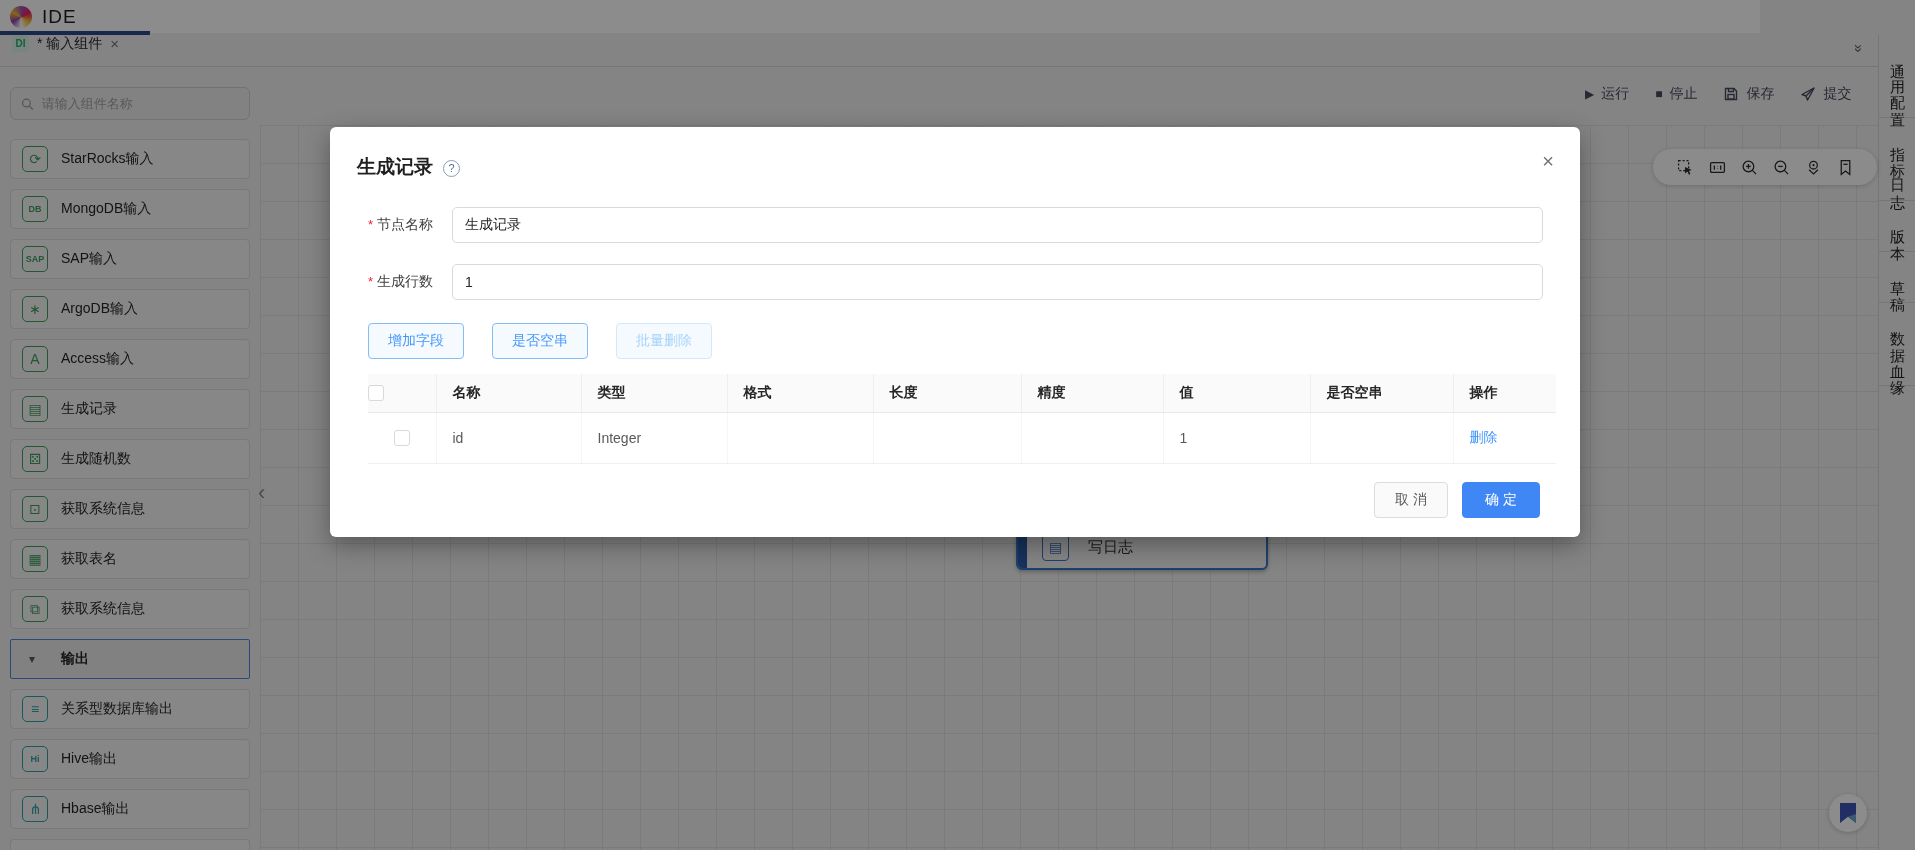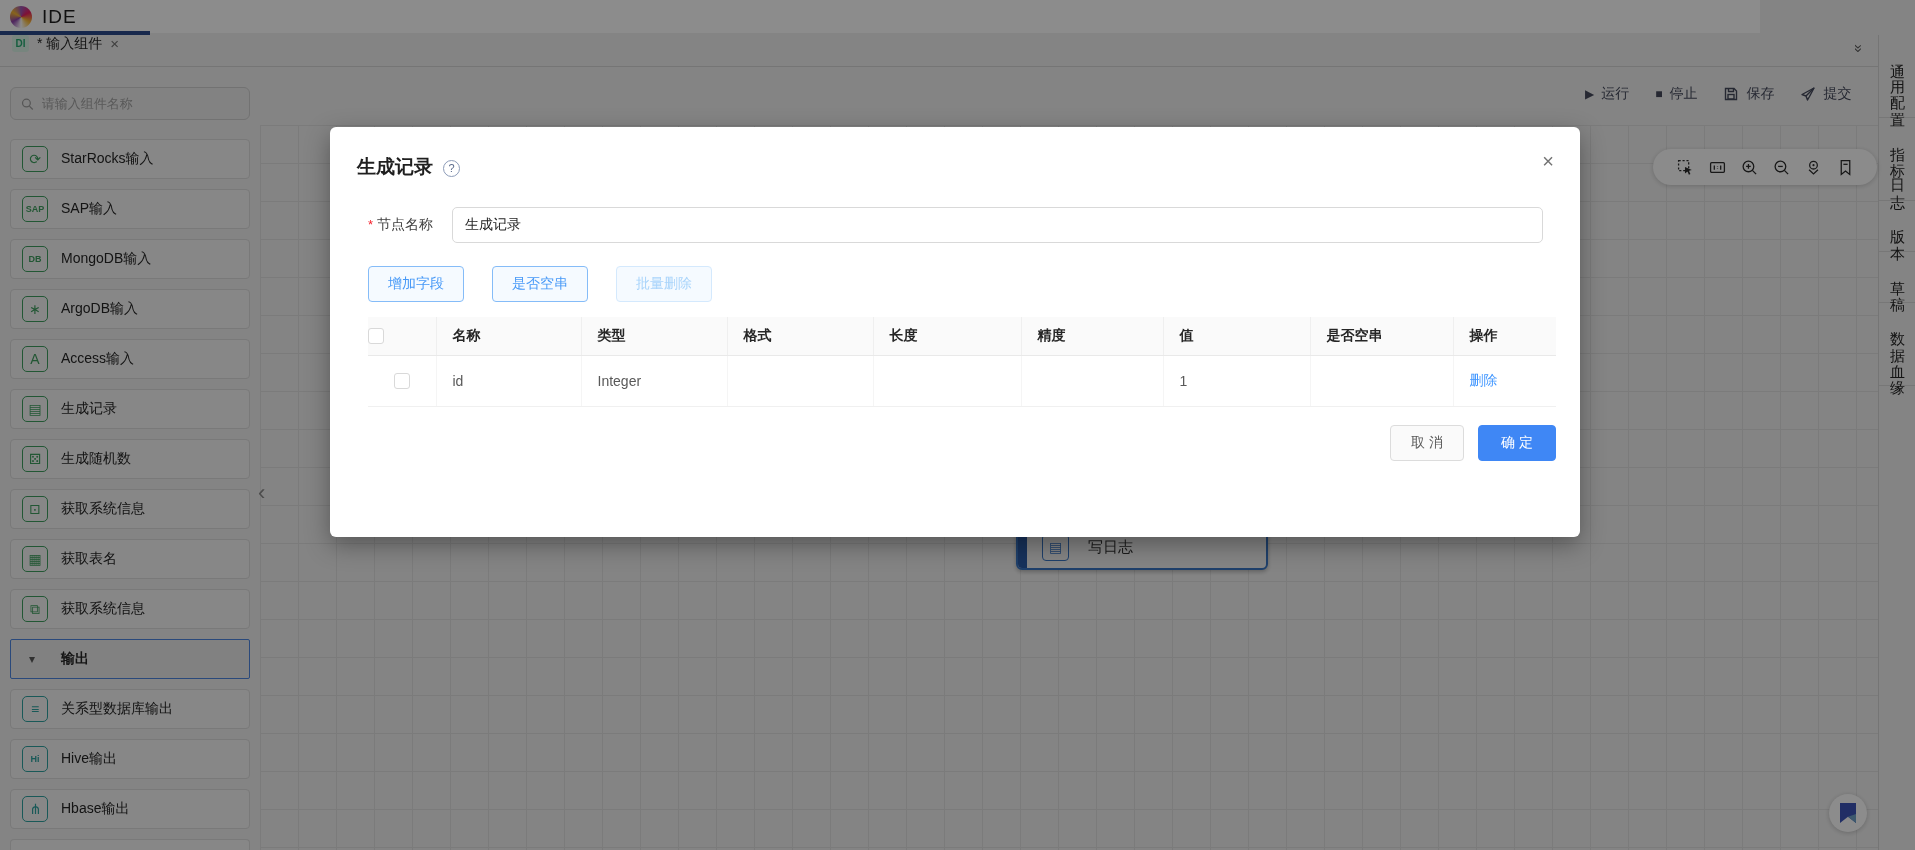--- a/index.html
+++ b/index.html
@@ -88,21 +88,21 @@
 
   .table-wrap { margin:15px 24px 0 38px; }
   table.fields { width:100%; border-collapse:collapse; table-layout:fixed; }
   table.fields th { height:38px; background:#fafafa; text-align:left; padding:0 16px; font-weight:600; color:#262626; border-bottom:1px solid #e9e9e9; border-right:1px solid #efefef; font-size:14px; }
   table.fields th:last-child, table.fields td:last-child { border-right:none; }
   table.fields td { height:46px; padding:16px 16px; color:#595959; border-bottom:1px solid #f0f0f0; border-right:1px solid #f5f5f5; background:#fff; }
   .cb-cell { text-align:center; padding:0 !important; }
   .checkbox { display:inline-block; width:16px; height:16px; border:1px solid #d9d9d9; border-radius:3px; background:#fff; vertical-align:middle; cursor:pointer; }
   .link { color:#4096ff; cursor:pointer; }
 
-  .modal-footer { display:flex; justify-content:flex-end; gap:14px; margin:18px 24px 0 0; }
+  .modal-footer { display:flex; justify-content:flex-end; gap:14px; margin:18px 40px 0 0; }
   .btn-cancel { background:#fafafa; border:1px solid #dcdcdc; color:#595959; width:74px; }
   .btn-ok { background:#3f87f5; border:1px solid #3f87f5; color:#fff; width:78px; }
 </style>
 </head>
 <body>
 
 <div id="stage">
 
   <div class="header">
     <span class="logo"></span>
@@ -154,26 +154,26 @@
           <path d="M9.3 9.3 13 13"></path>
         </svg>
       <input type="text" placeholder="请输入组件名称" style="">
     </div>
     <div class="comp-list">
         <div class="sb-item">
           <span class="icon-box input">⟳</span>
           <span class="item-label">StarRocks输入</span>
         </div>
         <div class="sb-item">
+          <span class="icon-box input txt">DB</span>
+          <span class="item-label">MongoDB输入</span>
+        </div>
+        <div class="sb-item">
           <span class="icon-box input txt">SAP</span>
           <span class="item-label">SAP输入</span>
-        </div>
-        <div class="sb-item">
-          <span class="icon-box input txt">DB</span>
-          <span class="item-label">MongoDB输入</span>
         </div>
         <div class="sb-item">
           <span class="icon-box input">∗</span>
           <span class="item-label">ArgoDB输入</span>
         </div>
         <div class="sb-item">
           <span class="icon-box input">A</span>
           <span class="item-label">Access输入</span>
         </div>
         <div class="sb-item">
@@ -286,20 +286,24 @@
       <span class="modal-title">生成记录</span>
       <span class="help-circle">?</span>
     </div>
     <span class="modal-close">×</span>
 
     <div class="field-row first">
       <span class="field-label"><span class="req">*</span><span>节点名称</span></span>
       <input class="field-input" type="text" value="生成记录" style="">
     </div>
 
+    <div class="field-row second">
+      <span class="field-label"><span class="req">*</span><span>生成行数</span></span>
+      <input class="field-input" type="text" value="1" style="">
+    </div>
 
     <div class="btn-row">
       <button class="btn btn-outline-primary">增加字段</button>
       <button class="btn btn-outline-primary">是否空串</button>
       <button class="btn btn-outline-disabled">批量删除</button>
     </div>
 
     <div class="table-wrap">
       <table class="fields">
         <colgroup>

